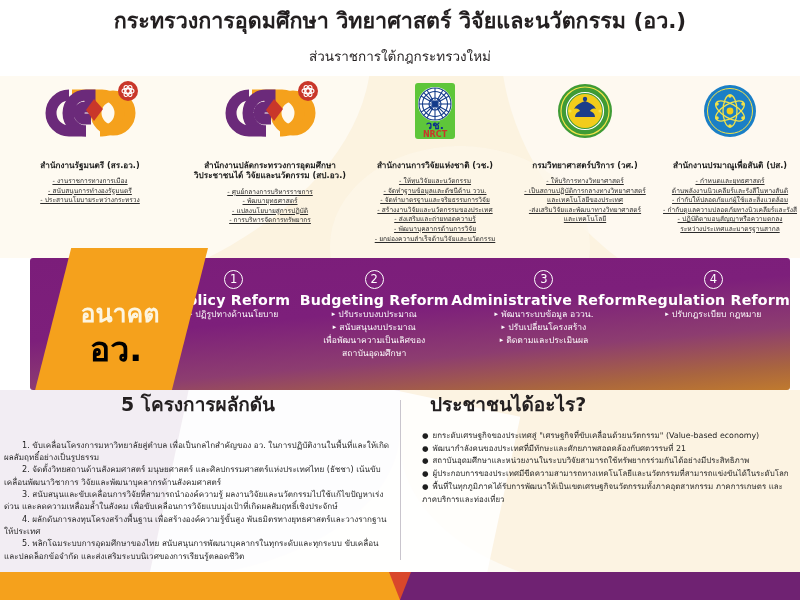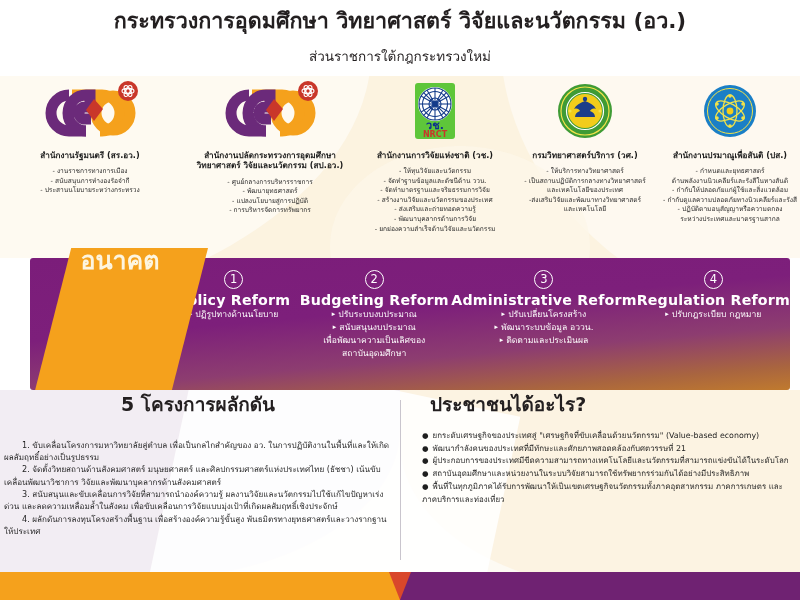--- a/index.html
+++ b/index.html
@@ -30,23 +30,23 @@
   .agency { position:relative; display:flex; flex-direction:column; }
   .a1 { width:180px; }
   .a2 { width:180px; }
   .a3 { width:150px; }
   .a4 { width:150px; }
   .a5 { width:140px; }
 
   .logo-wrap { height:72px; display:flex; align-items:center; justify-content:center; position:relative; }
 
   .agency-name { font-size:8.2px; color:#1b1b1b; text-align:center; line-height:1.25; font-weight:bold;
-                 margin-top:2px; padding:0 4px; }
+                 margin-top:12px; padding:0 4px; }
   .agency-list { font-size:6.6px; color:#2b2b2b; text-align:center; line-height:1.45; margin-top:7px; padding:0 3px; }
-  .agency-list div { white-space:nowrap; }
+  .agency-list div { white-space:nowrap;text-decoration:underline; }
 
   
   .reform-band { position:absolute; left:30px; top:258px; width:760px; height:132px;
      background:linear-gradient(175deg,#7b1d7a 0%,#7d1f7b 42%,#8d3d70 68%,#a9653f 88%,#c07a2e 100%);
      border-radius:3px; overflow:hidden; }
   .reform-inner { position:absolute; left:140px; top:0; width:620px; height:132px; display:flex; }
   .reform-col { position:relative; color:#fff; padding-top:12px; }
   .r1 { width:142px; }
   .r2 { width:172px; }
   .r3 { width:190px; }
@@ -55,21 +55,21 @@
          font-size:11.5px; line-height:16.5px; text-align:center; margin:0 auto 3px auto; font-weight:normal; }
   .reform-title { font-size:14.2px; font-weight:bold; text-align:center; letter-spacing:.2px; white-space:nowrap; }
   .reform-list { font-size:8.6px; line-height:1.5; text-align:center; }
   .reform-list .b { white-space:nowrap; }
   .reform-list .b::before { content:"\25B8"; font-size:7px; margin-right:3px; position:relative; top:-1px; }
   .reform-list .nb { white-space:nowrap; }
 
   
   .future-tag { position:absolute; left:28px; top:248px; width:180px; height:170px;
      background:#f5a11c; clip-path:polygon(24% 0%, 100% 0%, 76% 100%, 0% 100%);
-     display:flex; flex-direction:column; align-items:center; justify-content:space-between; }
+     display:flex; flex-direction:column; align-items:center; justify-content:center; }
   .future-tag .t1 { color:#fdf5e0; font-size:25px; font-weight:bold; line-height:1; margin-left:4px; }
   .future-tag .t2 { color:#000000; font-size:34px; font-weight:bold; line-height:1; margin-top:6px; margin-left:-4px; }
 
   
   .lower { position:absolute; left:0; top:390px; width:800px; height:182px; background:#fdfaf3; overflow:hidden; }
   .lower .bg-l { position:absolute; left:-30px; top:-60px; width:430px; height:250px; background:#efeaf2; border-radius:0 0 60% 0; opacity:.8; }
   .lower .bg-r { position:absolute; left:400px; top:-70px; width:420px; height:270px; background:#fbf1de; border-radius:0 0 0 55%; opacity:.85; }
   .lower .bg-w { position:absolute; left:170px; top:-10px; width:330px; height:230px; background:#ffffff; transform:rotate(12deg); opacity:.85; }
   .divider { position:absolute; left:400px; top:10px; width:1.3px; height:160px; background:#c9c5cd; }
 
@@ -124,21 +124,21 @@
               <circle cx="86" cy="10" r="2.2"></circle>
               <ellipse cx="86" cy="10" rx="6" ry="2.6"></ellipse>
               <ellipse cx="86" cy="10" rx="6" ry="2.6" transform="rotate(60 86 10)"></ellipse>
               <ellipse cx="86" cy="10" rx="6" ry="2.6" transform="rotate(120 86 10)"></ellipse>
             </g>
           </svg>
         </div>
         <div class="agency-name">สำนักงานรัฐมนตรี (สร.อว.)</div>
         <div class="agency-list">
           <div>- งานราชการทางการเมือง</div>
-          <div>- สนับสนุนการทำงองรัอจำกี</div>
+          <div>- สนับสนุนการทำงองรัฐมนตรี</div>
           <div>- ประสานนโยบายระหว่างกระทรวง</div>
         </div>
       </div>
 
       <div class="agency a2">
         <div class="logo-wrap">
           <svg width="96" height="62" viewBox="0 0 96 62">
             <path d="M30 14 h30 a18 18 0 0 1 0 36 h-2" fill="none" stroke="#f5a11c" stroke-width="11" stroke-linecap="butt"></path>
             <circle cx="71" cy="32" r="17" fill="none" stroke="#f5a11c" stroke-width="11"></circle>
             <path d="M44 50 a18 18 0 0 1 0 -36 h4 v12 h-5 a6 6 0 0 0 0 12 h6" fill="none" stroke="#6b2a7a" stroke-width="11"></path>
@@ -147,21 +147,21 @@
             <circle cx="86" cy="10" r="10" fill="#c9372a"></circle>
             <g stroke="#fff" stroke-width="1.1" fill="none">
               <circle cx="86" cy="10" r="2.2"></circle>
               <ellipse cx="86" cy="10" rx="6" ry="2.6"></ellipse>
               <ellipse cx="86" cy="10" rx="6" ry="2.6" transform="rotate(60 86 10)"></ellipse>
               <ellipse cx="86" cy="10" rx="6" ry="2.6" transform="rotate(120 86 10)"></ellipse>
             </g>
           </svg>
         </div>
         <div class="agency-name" style="white-space:pre-line">สำนักงานปลัดกระทรวงการอุดมศึกษา
-วิทยาศาสตร์ วิจัยและนวัตกรรม (สป.อว.)</div>
+วิประชาชนได์ วิจัยและนวัตกรรม (สป.อว.)</div>
         <div class="agency-list">
           <div>- ศูนย์กลางการบริหารราชการ</div>
           <div>- พัฒนายุทธศาสตร์</div>
           <div>- แปลงนโยบายสู่การปฏิบัติ</div>
           <div>- การบริหารจัดการทรัพยากร</div>
         </div>
       </div>
 
       <div class="agency a3">
         <div class="logo-wrap">
@@ -273,22 +273,22 @@
           <div class="b">สนับสนุนงบประมาณ</div>
           <div class="nb">เพื่อพัฒนาความเป็นเลิศของ</div>
           <div class="nb">สถาบันอุดมศึกษา</div>
         </div>
       </div>
 
       <div class="reform-col r3">
         <div class="num">3</div>
         <div class="reform-title">Administrative Reform</div>
         <div class="reform-list">
+          <div class="b">พัฒนาระบบข้อมูล อววน.</div>
           <div class="b">ปรับเปลี่ยนโครงสร้าง</div>
-          <div class="b">พัฒนาระบบข้อมูล อววน.</div>
           <div class="b">ติดตามและประเมินผล</div>
         </div>
       </div>
 
       <div class="reform-col r4">
         <div class="num">4</div>
         <div class="reform-title">Regulation Reform</div>
         <div class="reform-list">
           <div class="b">ปรับกฎระเบียบ กฎหมาย</div>
         </div>
@@ -308,30 +308,31 @@
     <div class="bg-w"></div>
     <div class="divider"></div>
 
     <div class="col-left">
       <div class="sec-title sec-title-l">5 โครงการผลักดัน</div>
       <div class="projects">
         <p>1. ขับเคลื่อนโครงการมหาวิทยาลัยสู่ตำบล เพื่อเป็นกลไกสำคัญของ อว. ในการปฏิบัติงานในพื้นที่และให้เกิดผลสัมฤทธิ์อย่างเป็นรูปธรรม</p>
         <p>2. จัดตั้งวิทยสถานด้านสังคมศาสตร์ มนุษยศาสตร์ และศิลปกรรมศาสตร์แห่งประเทศไทย (ธัชชา) เน้นขับเคลื่อนพัฒนาวิชาการ วิจัยและพัฒนาบุคลากรด้านสังคมศาสตร์</p>
         <p>3. สนับสนุนและขับเคลื่อนการวิจัยที่สามารถนำองค์ความรู้ ผลงานวิจัยและนวัตกรรมไปใช้แก้ไขปัญหาเร่งด่วน และลดความเหลื่อมล้ำในสังคม เพื่อขับเคลื่อนการวิจัยแบบมุ่งเป้าที่เกิดผลสัมฤทธิ์เชิงประจักษ์</p>
         <p>4. ผลักดันการลงทุนโครงสร้างพื้นฐาน เพื่อสร้างองค์ความรู้ขั้นสูง พันธมิตรทางยุทธศาสตร์และวางรากฐานให้ประเทศ</p>
+        <p>5. พลิกโฉมระบบการอุดมศึกษาของไทย สนับสนุนการพัฒนาบุคลากรในทุกระดับและทุกระบบ ขับเคลื่อนและปลดล็อกข้อจำกัด และส่งเสริมระบบนิเวศของการเรียนรู้ตลอดชีวิต</p>
       </div>
     </div>
 
     <div class="col-right">
       <div class="sec-title sec-title-r">ประชาชนได้อะไร?</div>
       <div class="benefits">
         <p class="dot">ยกระดับเศรษฐกิจของประเทศสู่ "เศรษฐกิจที่ขับเคลื่อนด้วยนวัตกรรม" (Value-based economy)</p>
         <p class="dot">พัฒนากำลังคนของประเทศที่มีทักษะและศักยภาพสอดคล้องกับศตวรรษที่ 21</p>
+        <p class="dot">สถาบันอุดมศึกษาและหน่วยงานในระบบวิจัยสามารถใช้ทรัพยากรร่วมกันได้อย่างมีประสิทธิภาพ</p>
         <p class="dot">ผู้ประกอบการของประเทศมีขีดความสามารถทางเทคโนโลยีและนวัตกรรมที่สามารถแข่งขันได้ในระดับโลก</p>
-        <p class="dot">สถาบันอุดมศึกษาและหน่วยงานในระบบวิจัยสามารถใช้ทรัพยากรร่วมกันได้อย่างมีประสิทธิภาพ</p>
         <p class="dot">พื้นที่ในทุกภูมิภาคได้รับการพัฒนาให้เป็นเขตเศรษฐกิจนวัตกรรมทั้งภาคอุตสาหกรรม ภาคการเกษตร และภาคบริการและท่องเที่ยว</p>
       </div>
     </div>
   </div>
 
   <div class="footer">
     <div class="f-orange"></div>
     <div class="f-purple"></div>
     <div class="f-tri"></div>
   </div>

